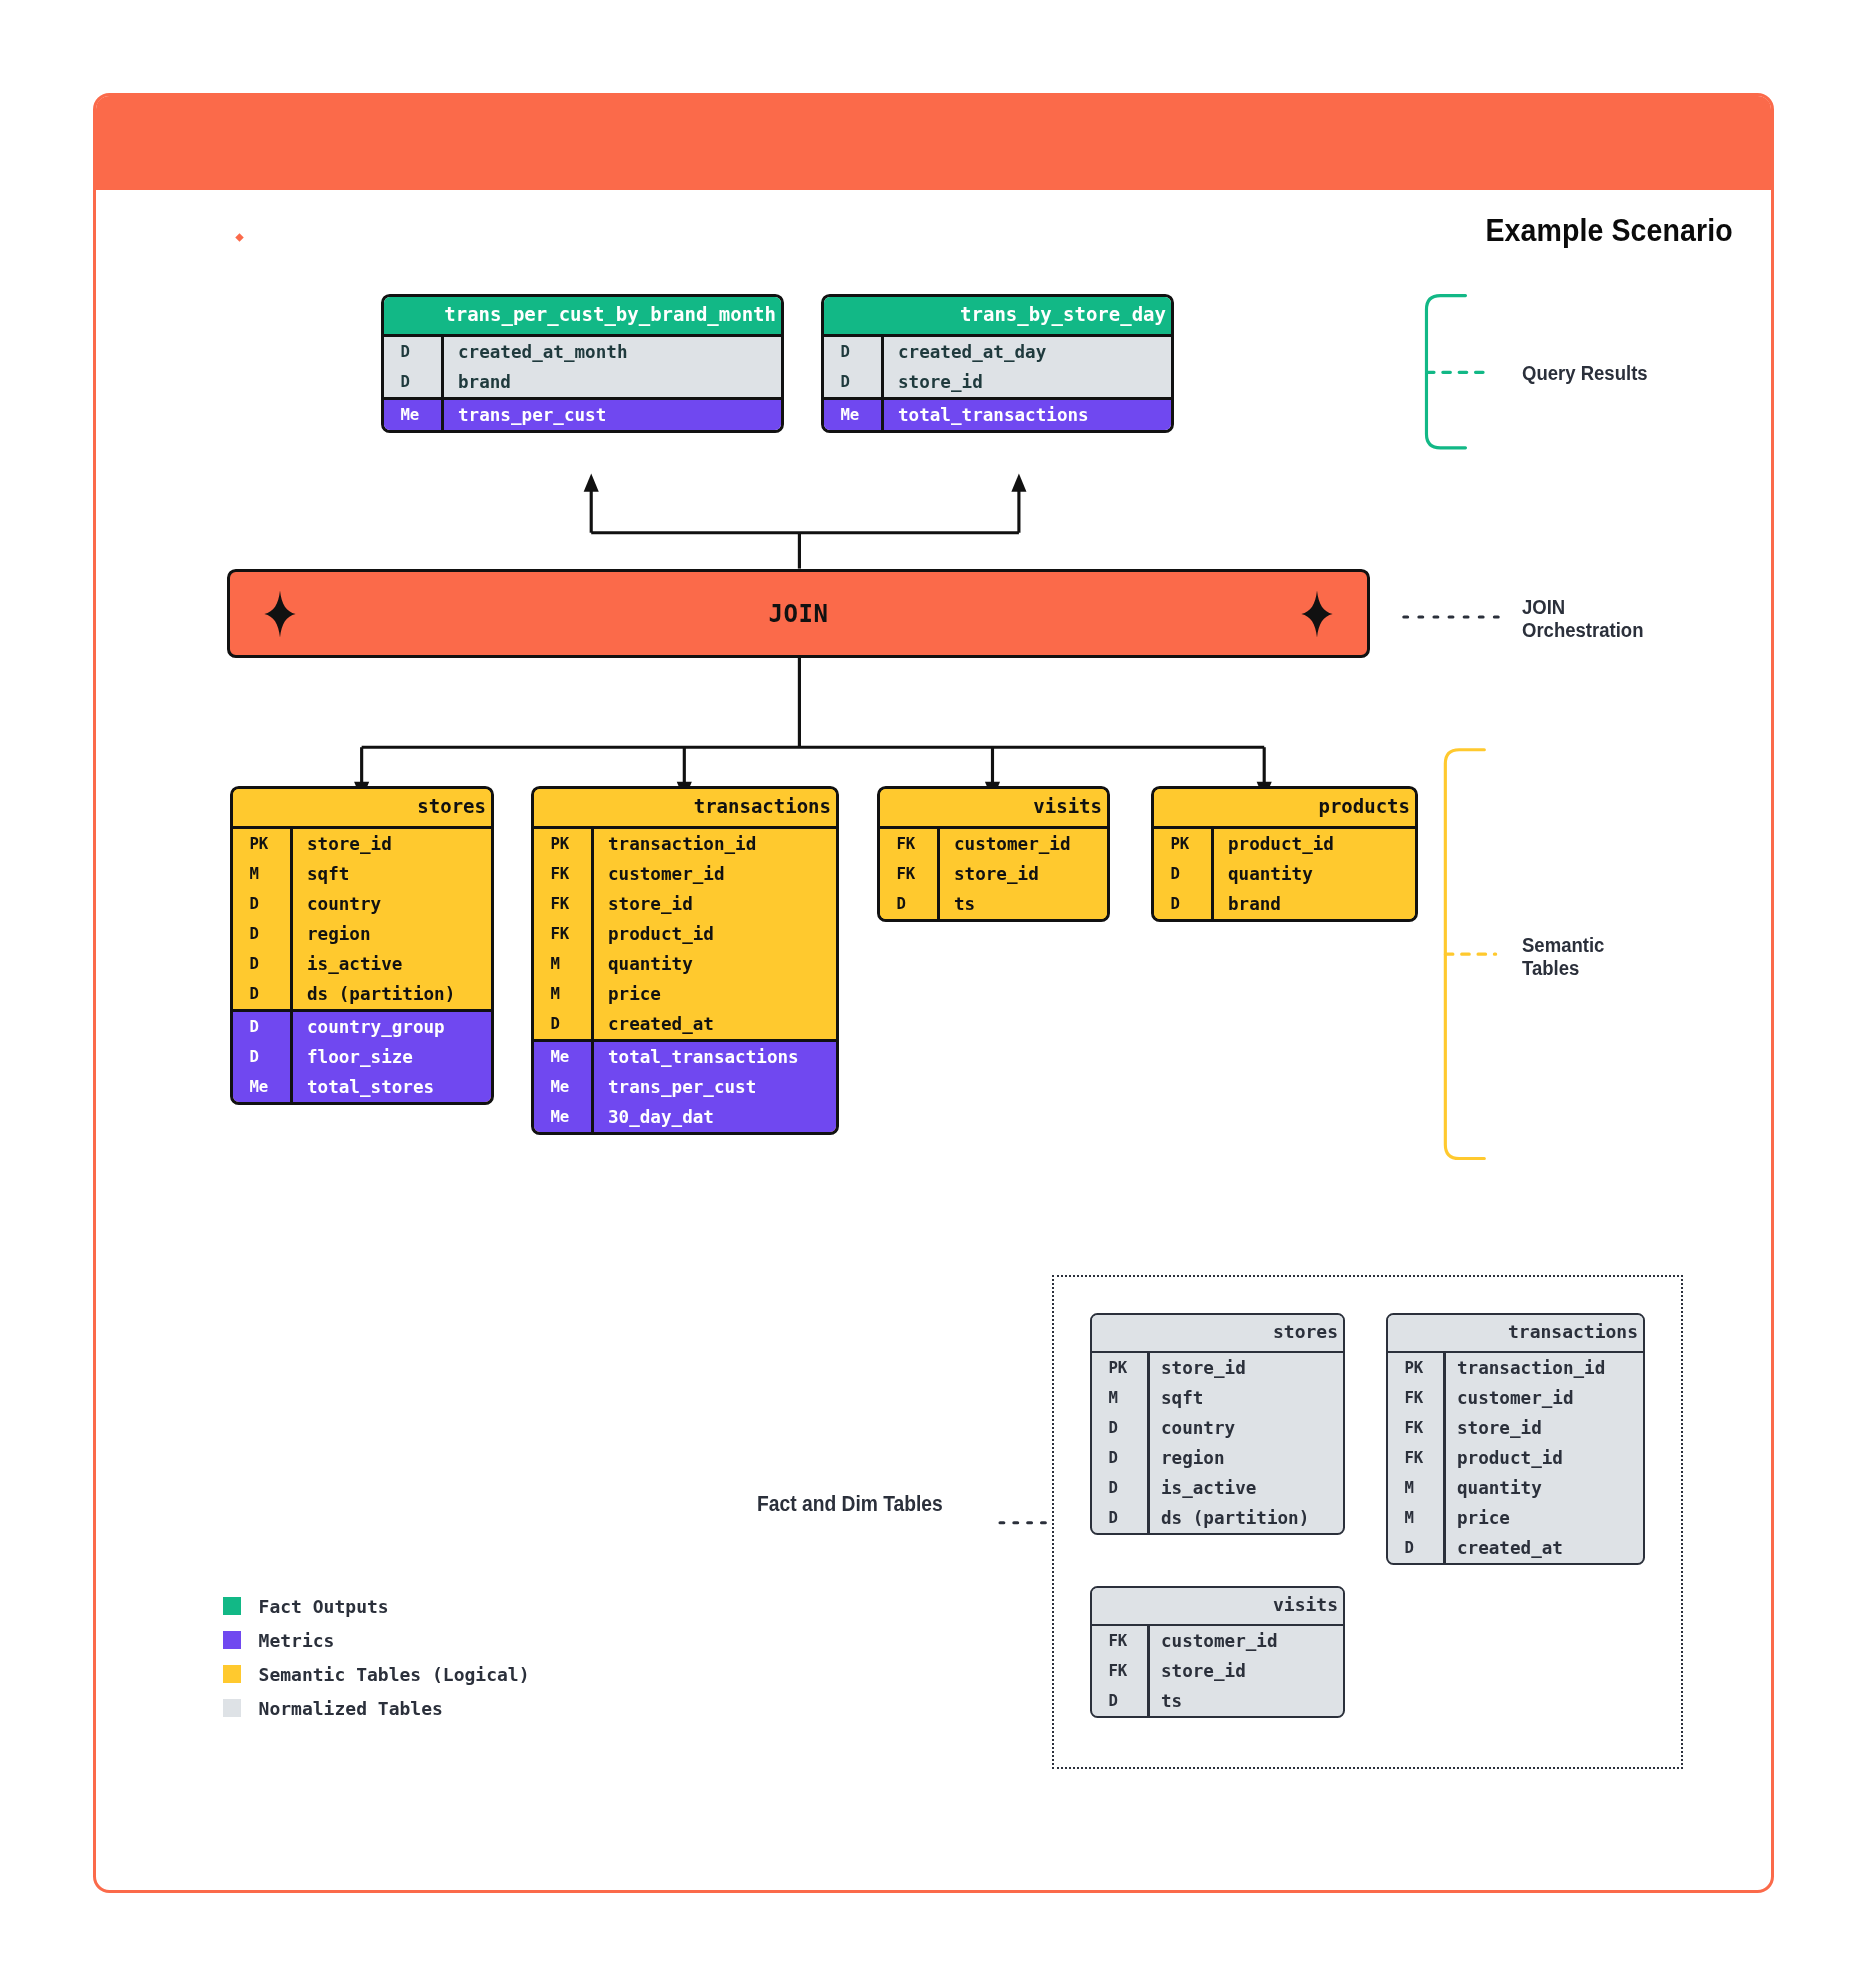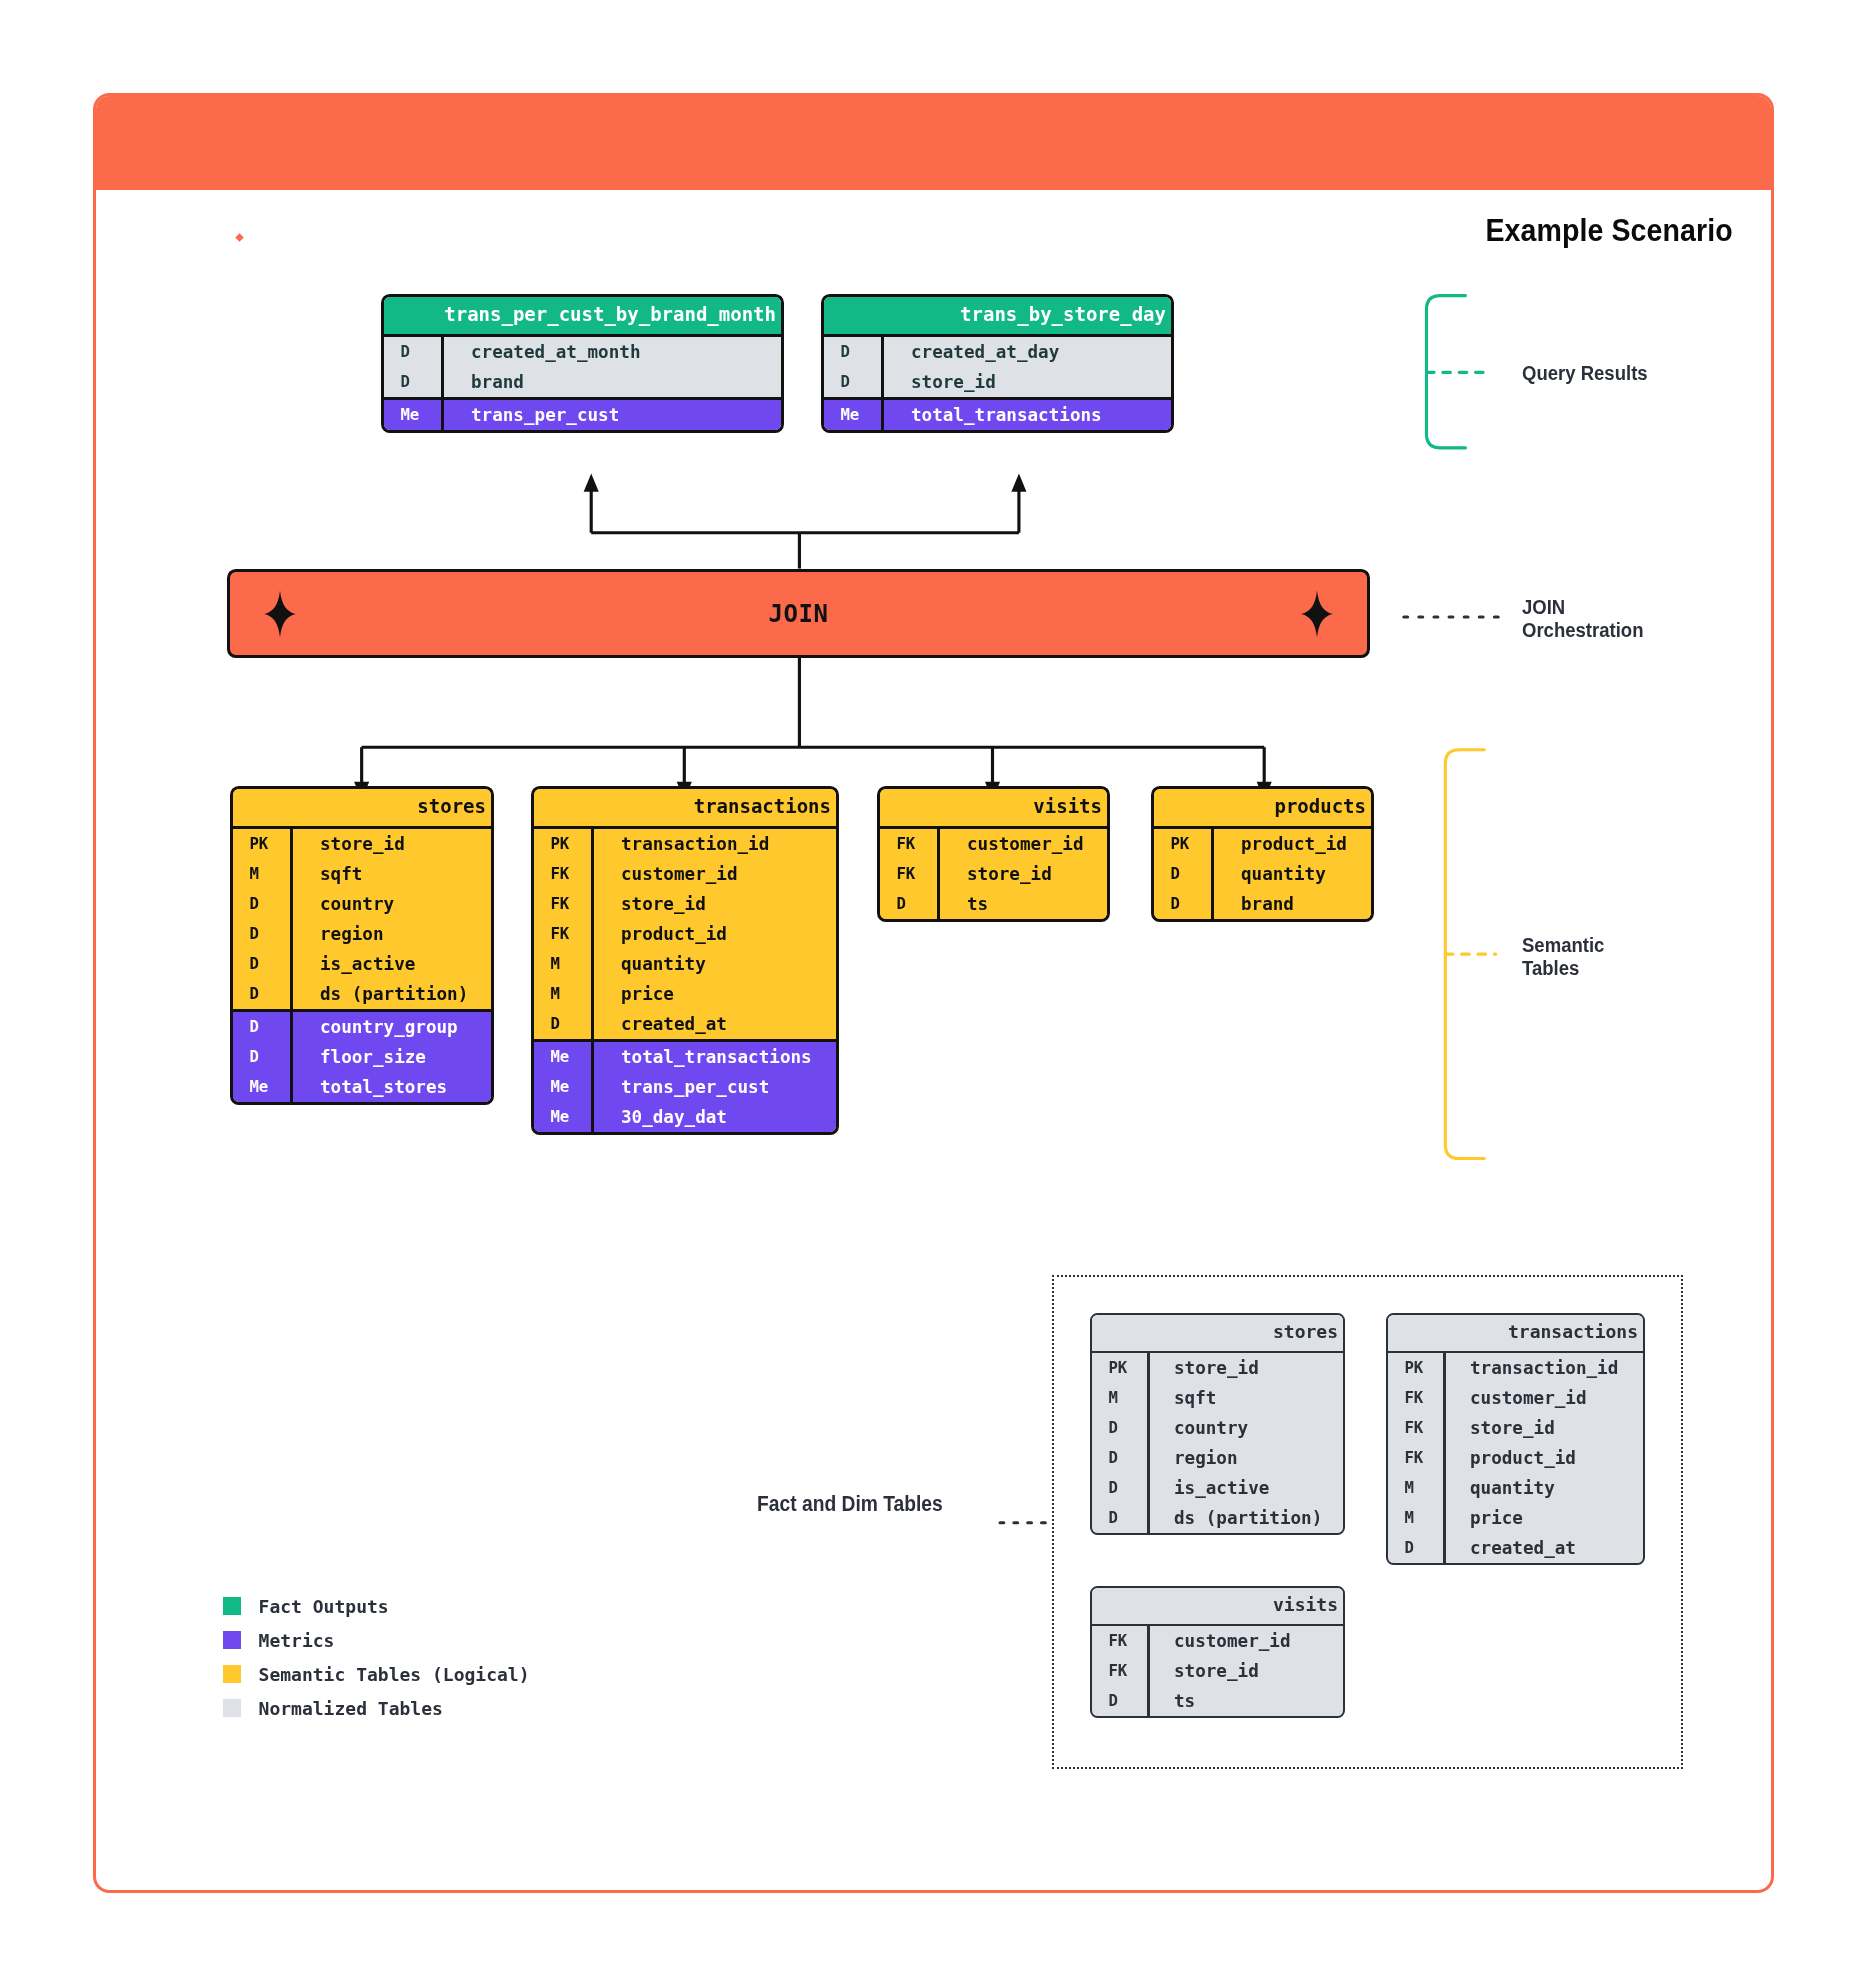--- a/index.html
+++ b/index.html
@@ -18,21 +18,21 @@
 
   
   .tbl{position:absolute;box-sizing:border-box;border:3.1px solid #111;border-radius:8.8px;
        overflow:hidden;font-family:"DejaVu Sans Mono",monospace;}
   .tbl .hd{text-align:right;font-weight:bold;padding:8.2px 5px 9.4px;font-size:19px;
            line-height:1;}
   .sect{border-top:3.1px solid #111;}
   .row{display:flex;align-items:center;}
   .row .k{width:60px;flex:0 0 60px;text-align:left;padding-left:16.4px;box-sizing:border-box;
           font-size:15.7px;font-weight:bold;}
-  .row .v{flex:1;padding-left:27px;font-size:17.6px;font-weight:bold;white-space:nowrap;}
+  .row .v{flex:1;padding-left:14px;font-size:17.6px;font-weight:bold;white-space:nowrap;}
   .sect .row{height:30px;}
   .div-v{position:absolute;top:0;bottom:0;width:3.1px;background:#111;}
 
   
   .q .hd{background:#12B886;color:#fff;}
   .q .gray{background:#DEE2E6;}
   .q .gray .k,.q .gray .v{color:#1F3A3D;}
   .q .purple{background:#7048F0;}
   .q .purple .k,.q .purple .v{color:#fff;}
 
@@ -298,21 +298,21 @@
         <span class="k">FK</span>
         <span class="v">store_id</span>
       </div>
     <div class="row">
         <span class="k">D</span>
         <span class="v">ts</span>
       </div>
   </div>
 </div>
 
-<div class="tbl s" style="left:1151px;top:786px;width:223px;">
+<div class="tbl s" style="left:1151px;top:786px;width:267px;">
   <div class="hd">products</div>
   <div class="sect yellow" style="position:relative;">
     <div class="div-v" style="left:57px;"></div>
     <div class="row">
         <span class="k">PK</span>
         <span class="v">product_id</span>
       </div>
     <div class="row">
         <span class="k">D</span>
         <span class="v">quantity</span>

